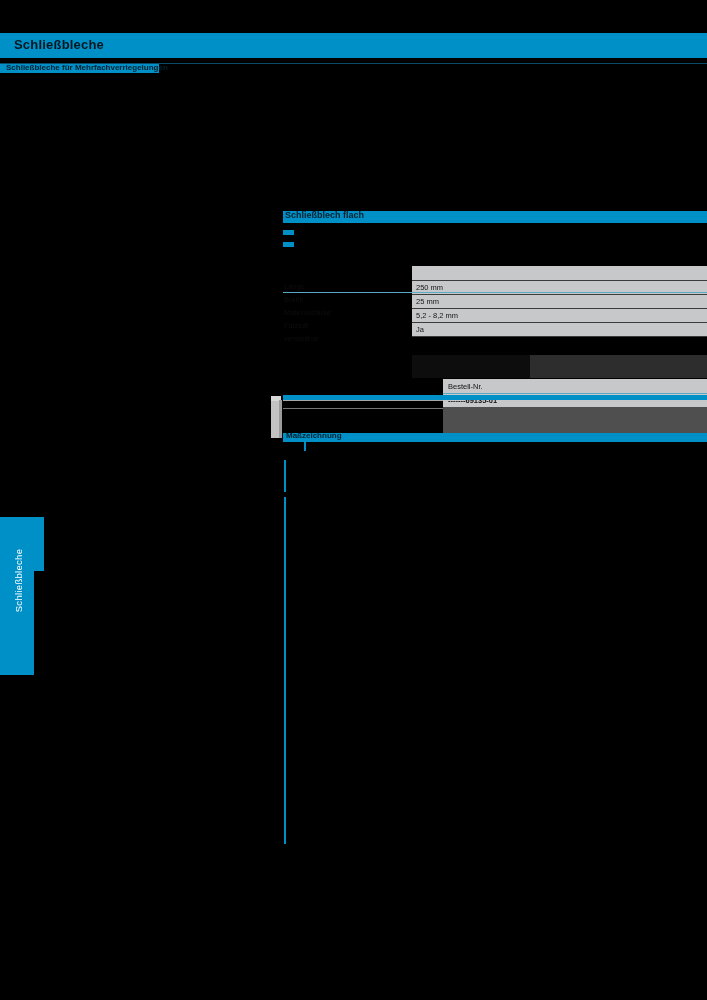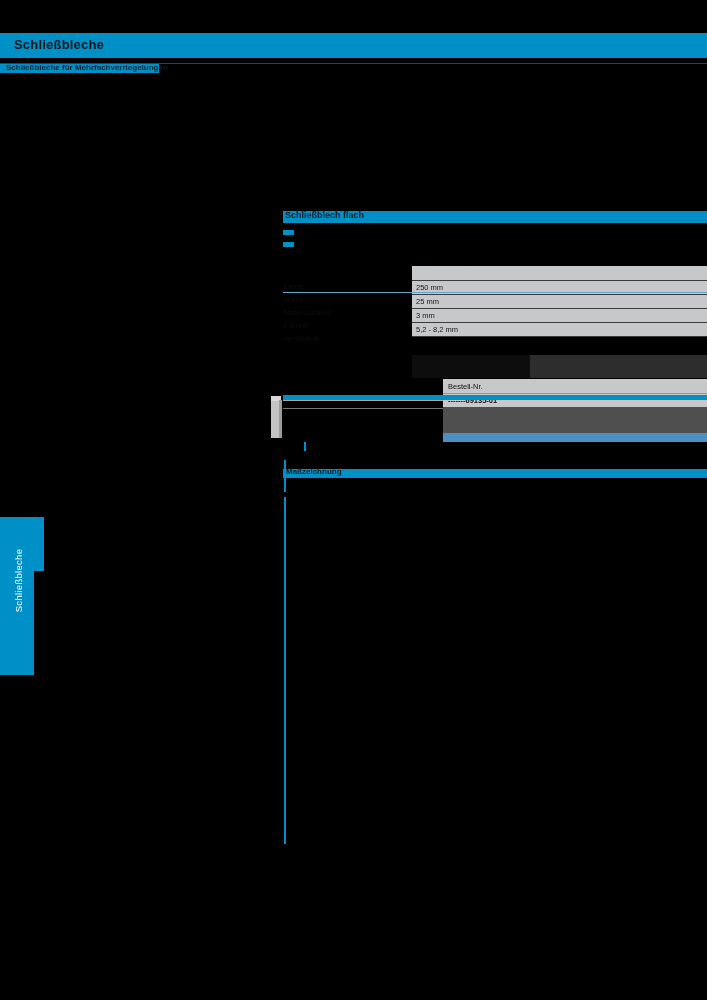--- a/index.html
+++ b/index.html
@@ -259,21 +259,20 @@
     position: absolute;
     left: 283px; top: 408px;
     width: 160px; height: 1px;
     background: #777777;
   }
   .draw-line-4 {
     position: absolute;
     left: 283px; top: 433px;
     width: 424px; height: 9px;
     background: #0090c8;
-    margin-top: 36px;
   }
   .draw-line-4-text {
     position: absolute;
     left: 3px; top: -2px;
     font-size: 8px;
     font-weight: bold;
     color: #03222d;
     white-space: nowrap;
   }
 
@@ -367,24 +366,24 @@
     <div class="spec-head">
       <div class="spec-head-text">Technische Daten</div>
     </div>
     <div class="spec-row">
       <div class="spec-row-val">250 mm</div>
     </div>
     <div class="spec-row">
       <div class="spec-row-val">25 mm</div>
     </div>
     <div class="spec-row">
-      <div class="spec-row-val">3 mm</div>
+      <div class="spec-row-val">5,2 - 8,2 mm</div>
     </div>
     <div class="spec-row">
-      <div class="spec-row-val">5,2 - 8,2 mm</div>
+      <div class="spec-row-val">Ja</div>
     </div>
   </div>
 
   <div class="spec-highlight-rule"></div>
 
   <div class="photo-main"></div>
   <div class="photo-side"></div>
 
   <div class="order-table">
     <div class="order-head">

